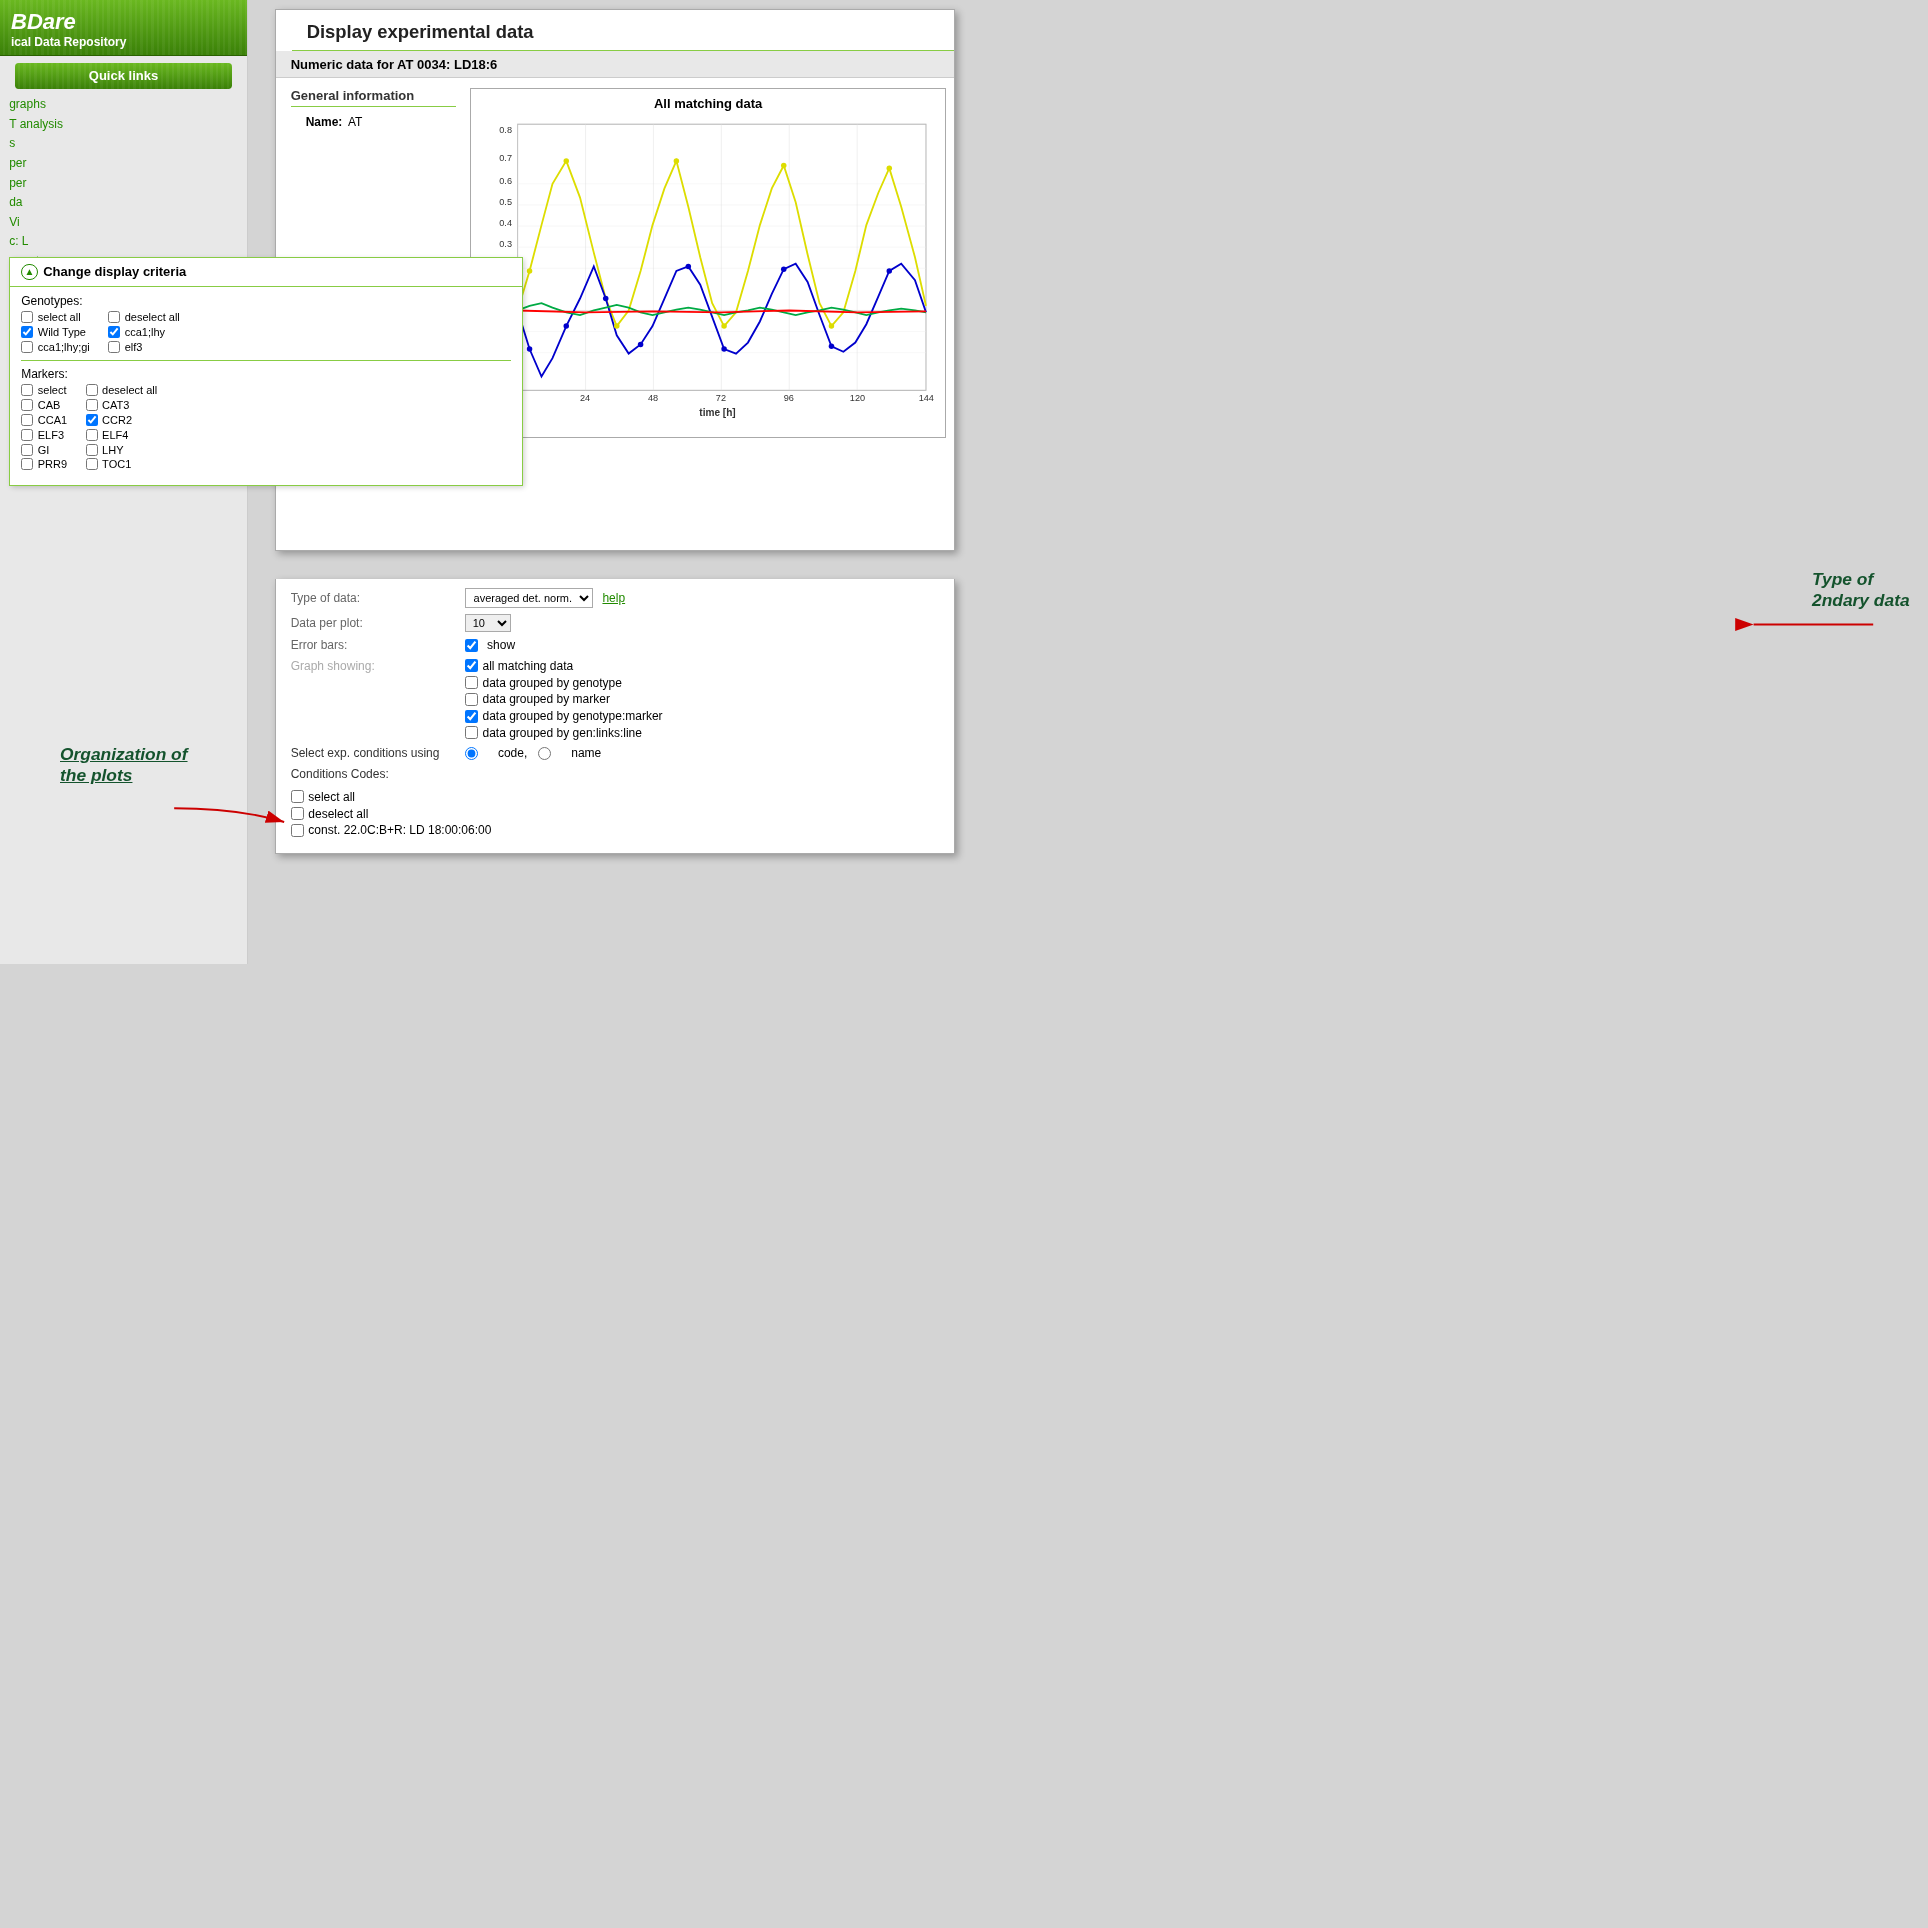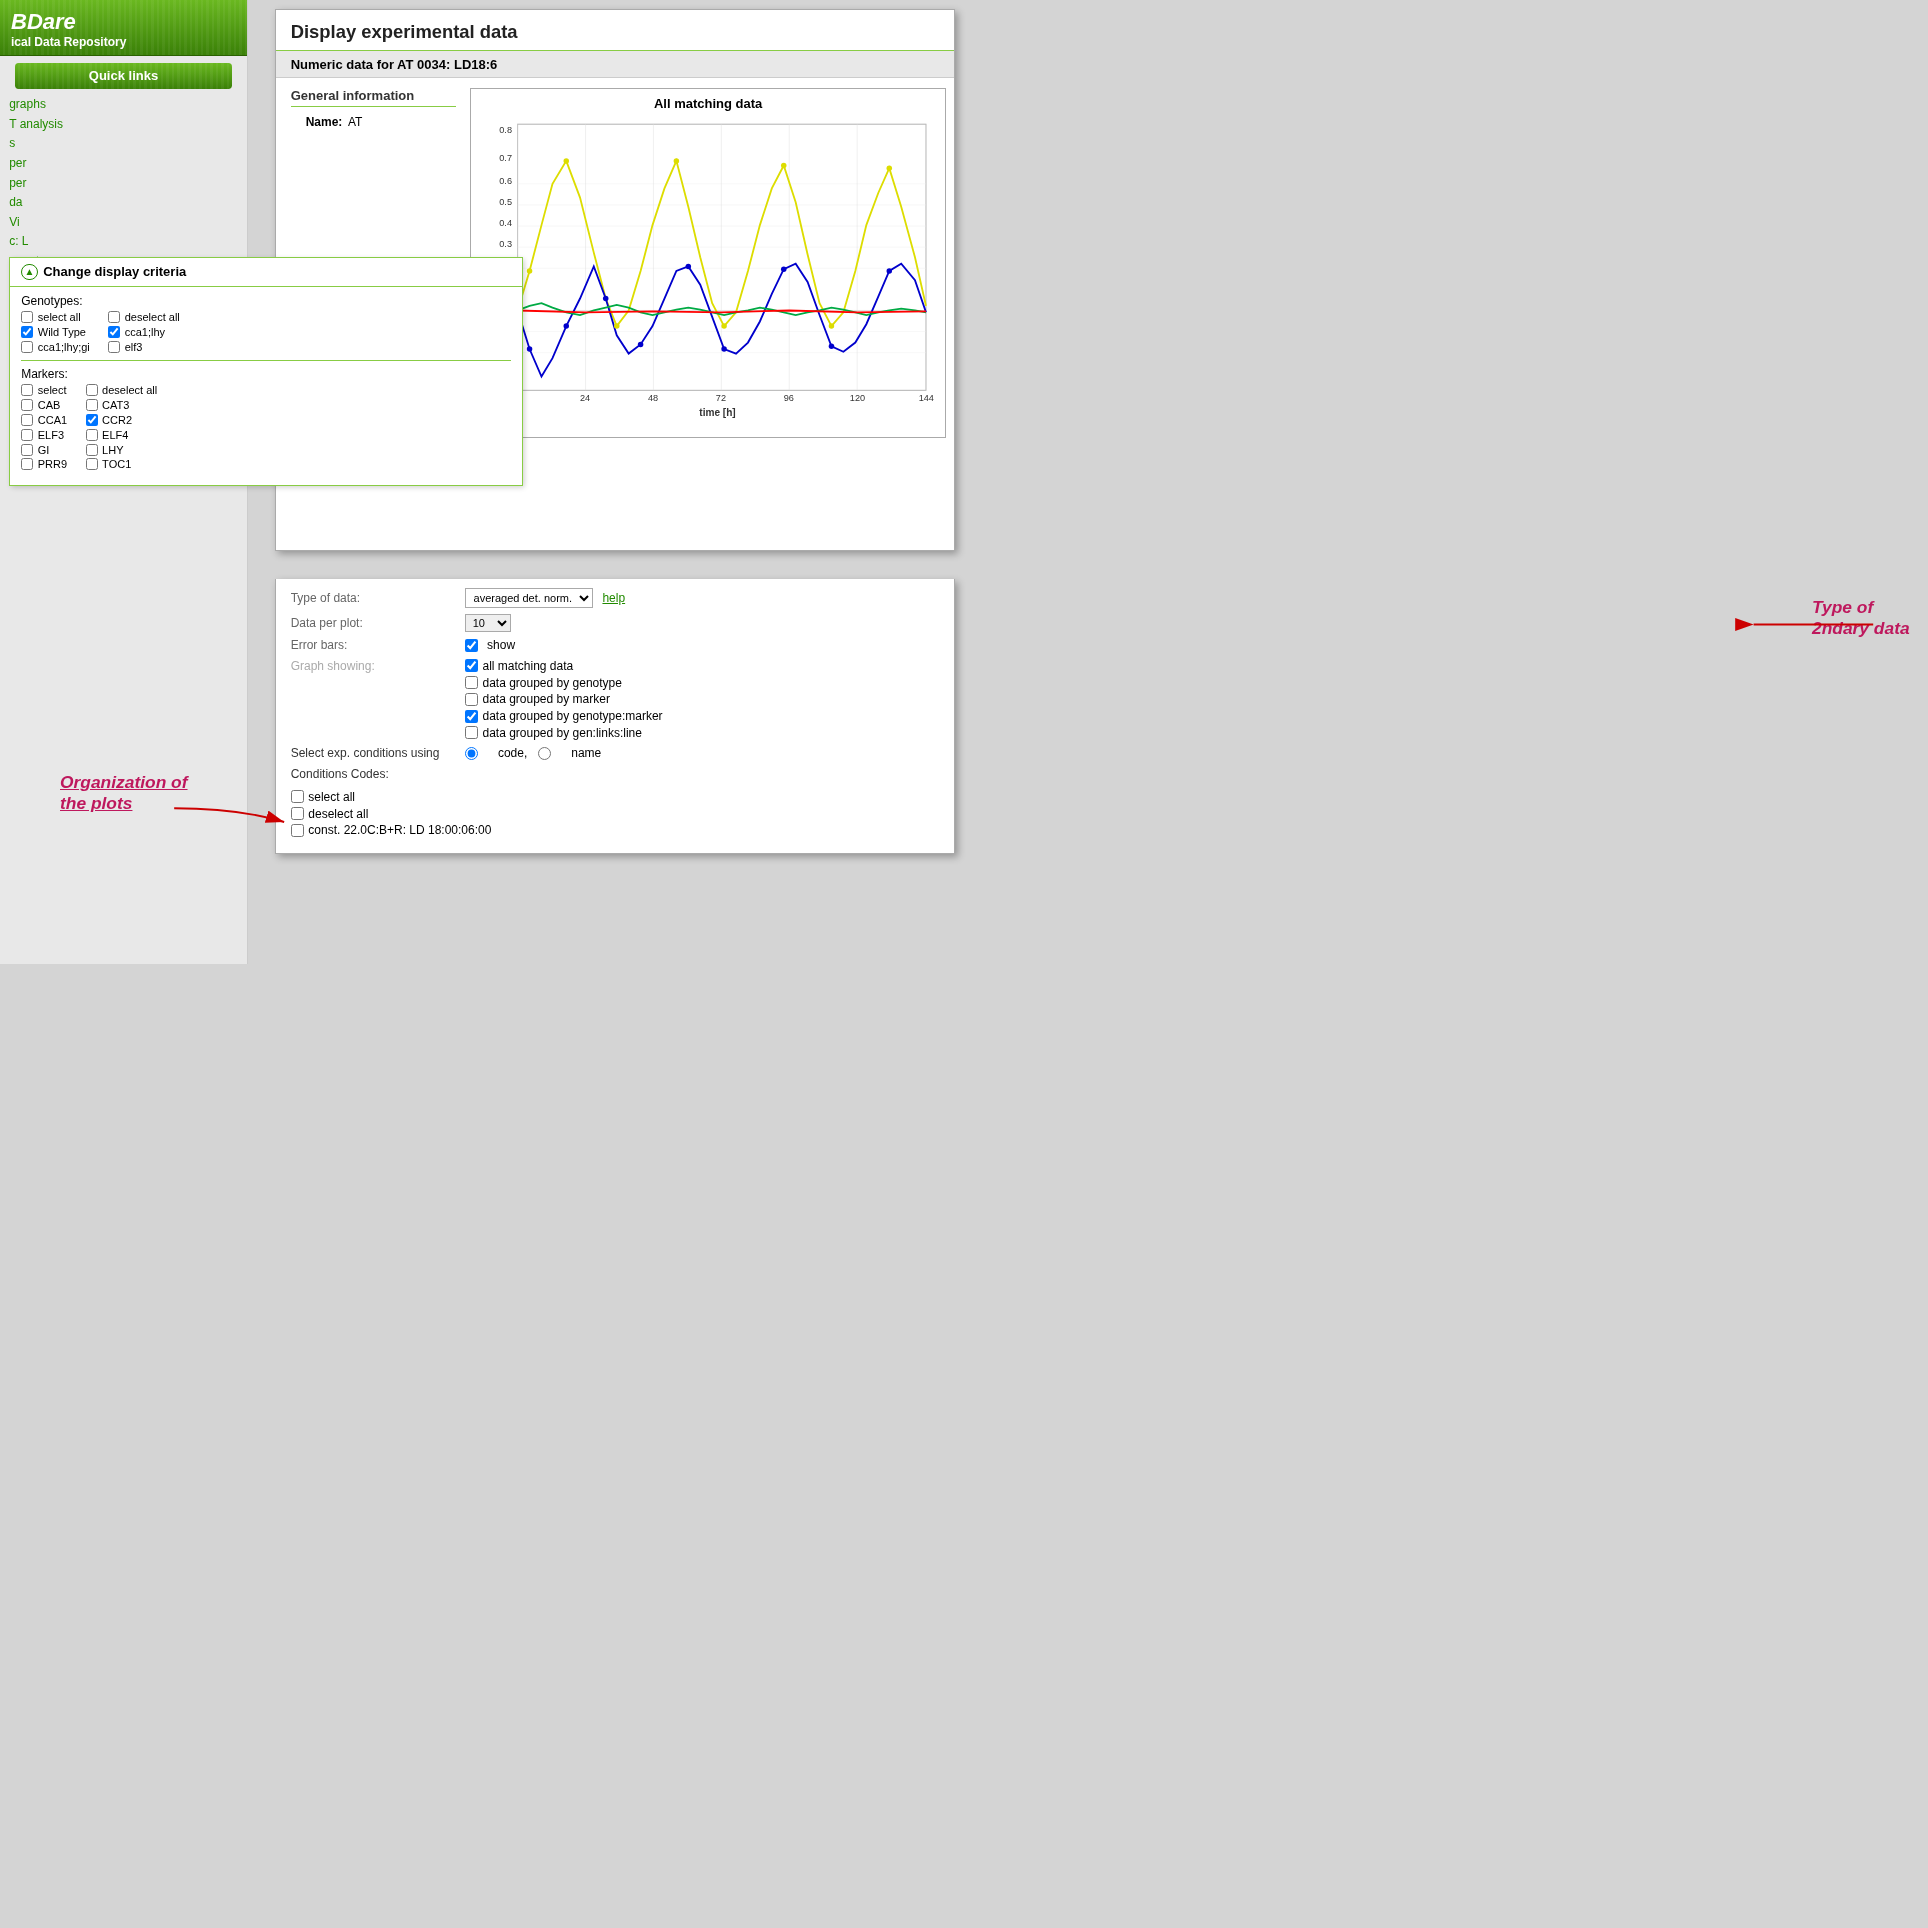--- a/index.html
+++ b/index.html
@@ -55,24 +55,23 @@
       color: #228B00;
       font-size: 11px;
       padding: 1.8px 9.2px;
     }
 
     
     .annotation {
       position: absolute;
       font-size: 17.4px;
       font-weight: bold;
-      color: #be185d;
+      color: #14532d;
       font-style: italic;
       pointer-events: none;
-      margin-top: 28px;
     }
 
     .arrow-svg {
       position: absolute;
       pointer-events: none;
     }
 
     
     .main-content {
       position: absolute;
@@ -84,20 +83,21 @@
       box-shadow: 2.8px 2.8px 7.3px rgba(0,0,0,0.3);
       padding: 0;
     }
 
     .main-title {
       font-size: 18.4px;
       font-weight: bold;
       color: #222;
       padding: 11px 14.7px 7.3px;
       border-bottom: 1.8px solid #88cc44;
+      margin-left: 16px;
     }
 
     .numeric-data-header {
       background: #e8e8e8;
       padding: 5.5px 14.7px;
       font-weight: bold;
       font-size: 13px;
       border-bottom: 0.9px solid #ccc;
     }
 

